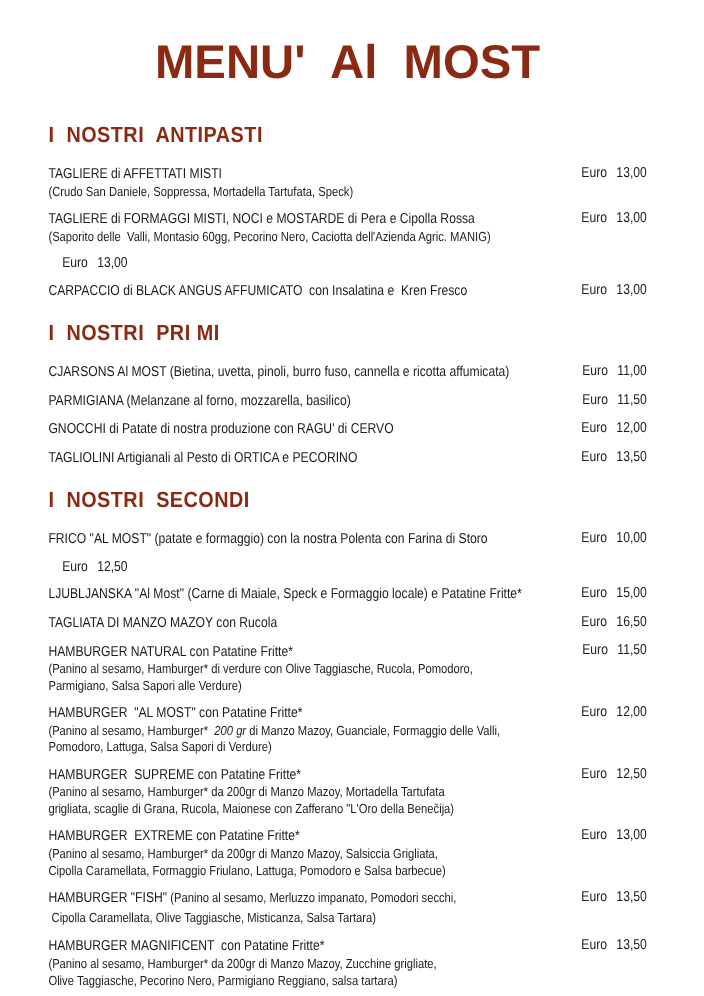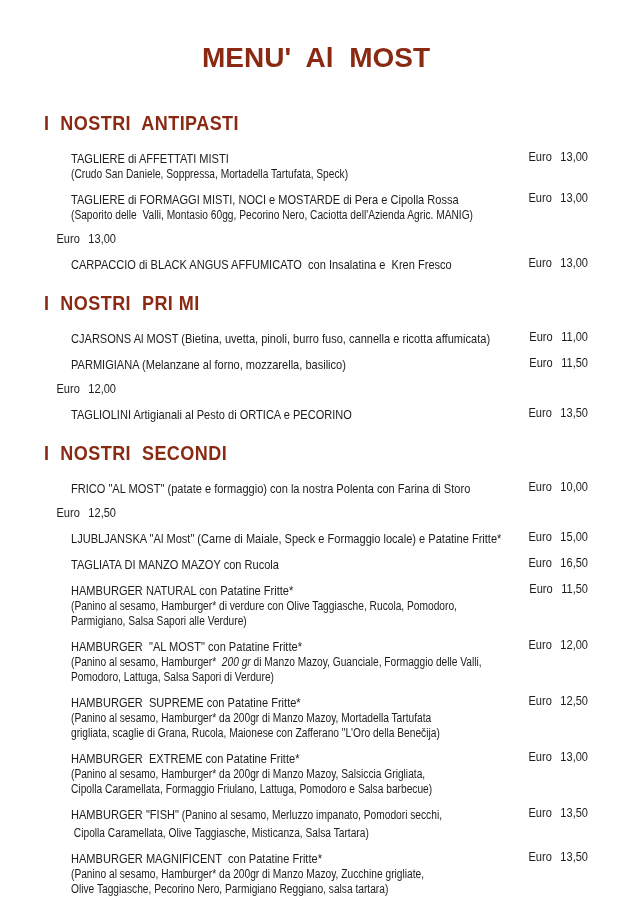--- a/index.html
+++ b/index.html
@@ -10,21 +10,21 @@
   html,body{margin:0;padding:0;background:var(--bg);}
   body{
     width:640px;height:905px;overflow:hidden;
     font-family:"Liberation Sans",sans-serif;
     color:var(--text);
   }
   .page{box-sizing:border-box;width:640px;height:905px;padding:26px 52px 0 44px;}
   .title{
     margin:10px 0 0;
     text-align:center;
-    font-size:28px;
+    font-size:43px;
     line-height:43px;
     font-weight:700;
     color:var(--accent);
     white-space:pre;
     letter-spacing:0;
   }
   .section-heading{
     margin:32px 0 14px;
     font-size:20px;
     line-height:24px;
@@ -34,21 +34,21 @@
     letter-spacing:.5px;
     transform:scaleX(.9);
     transform-origin:left top;
   }
   .menu-section:not(:first-child) .section-heading{margin-top:18px;}
   .menu-item{
     display:flex;
     align-items:flex-start;
     margin-bottom:8px;
   }
-  .item-left{flex:1;min-width:0;margin-left:27px;}
+  .item-left{flex:1;min-width:0;}
   .condense{
     width:118%;
     transform:scaleX(.85);
     transform-origin:left top;
   }
   .item-name{
     font-size:13px;
     line-height:16px;
     white-space:pre-wrap;
   }
@@ -140,20 +140,23 @@
     <div class="item-left">
       <div class="condense"><span class="item-name">PARMIGIANA (Melanzane al forno, mozzarella, basilico)</span></div>
     </div>
     <div class="item-price">
       <span class="currency">Euro</span>
       <span class="amount">11,50</span>
     </div>
   </div>
 
   <div class="menu-item">
+    <div class="item-left">
+      <div class="condense"><span class="item-name">GNOCCHI di Patate di nostra produzione con RAGU' di CERVO</span></div>
+    </div>
     <div class="item-price">
       <span class="currency">Euro</span>
       <span class="amount">12,00</span>
     </div>
   </div>
 
   <div class="menu-item">
     <div class="item-left">
       <div class="condense"><span class="item-name">TAGLIOLINI Artigianali al Pesto di ORTICA e PECORINO</span></div>
     </div>

